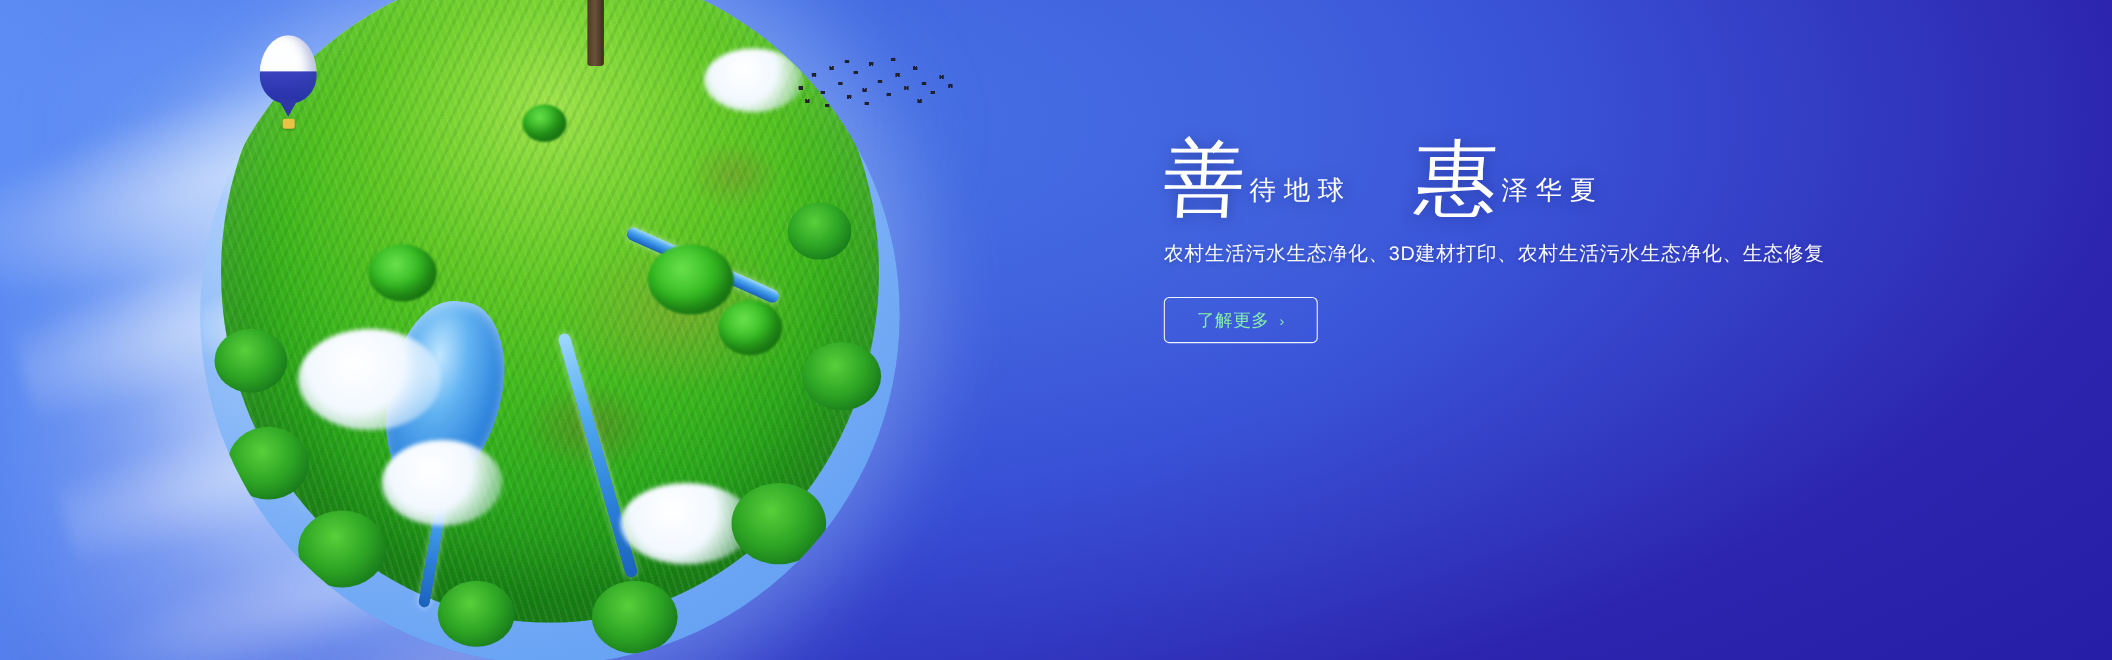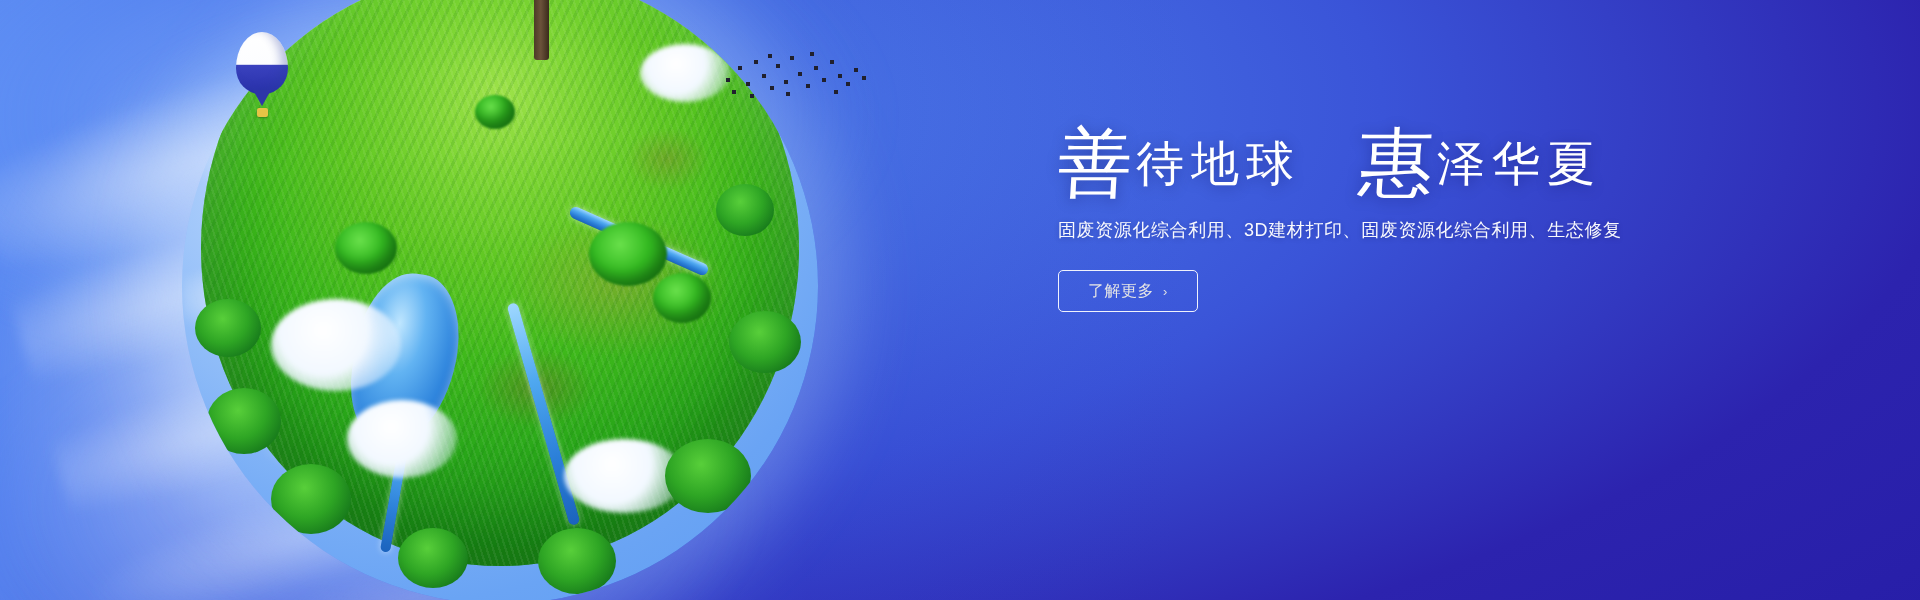--- a/index.html
+++ b/index.html
@@ -219,22 +219,22 @@
   .hl-group{ display:flex; align-items:flex-end; }
   .hl-big{
     font-family:"DejaVu Serif","Liberation Serif",serif;
     font-size:74px; line-height:.92;
     font-weight:400;
     letter-spacing:0;
     transform:skewX(-3deg);
     margin-right:4px;
   }
   .hl-small{
-    font-family:Liberation Serif, serif;
-    font-size:48px; line-height:1;
+    font-family:Liberation Mono, monospace;
+    font-size:24px; line-height:1;
     letter-spacing:7px;
     position:relative; bottom:8px;
   }
   .hl-gap{ width:58px; }
 
   .subtitle{
     color:#ffffff;
     font-size:25px;
     letter-spacing:7.5px;
     font-weight:400;
@@ -252,21 +252,21 @@
     text-shadow:0 1px 6px rgba(10,8,70,.30);
   }
 
   .cta{
     display:inline-flex; align-items:center; justify-content:center;
     margin-top:28px;
     width:140px; height:42px;
     border:1px solid rgba(255,255,255,.92);
     border-radius:5px;
     background:transparent;
-    color:#e5e5e5;
+    color:#86efac;
     font-size:16px;
     letter-spacing:.5px;
     cursor:pointer;
     white-space:nowrap;
     gap:9px;
   }
   .cta .chev{ font-size:13px; opacity:.95; }
 </style>
 </head>
 <body>
@@ -363,21 +363,21 @@
         <span class="hl-small">待地球</span>
       </span>
       <span class="hl-gap"></span>
       <span class="hl-group">
         <span class="hl-big">惠</span>
         <span class="hl-small">泽华夏</span>
       </span>
     </div>
 
 
-    <div class="desc">固废资源化综合利用、3D建材打印、固废资源化综合利用、生态修复</div>
+    <div class="desc">农村生活污水生态净化、3D建材打印、农村生活污水生态净化、生态修复</div>
 
     <button class="cta">
       <span>了解更多</span>
       <span class="chev">›</span>
     </button>
 
   </div>
 </div>
 
 </body></html>

